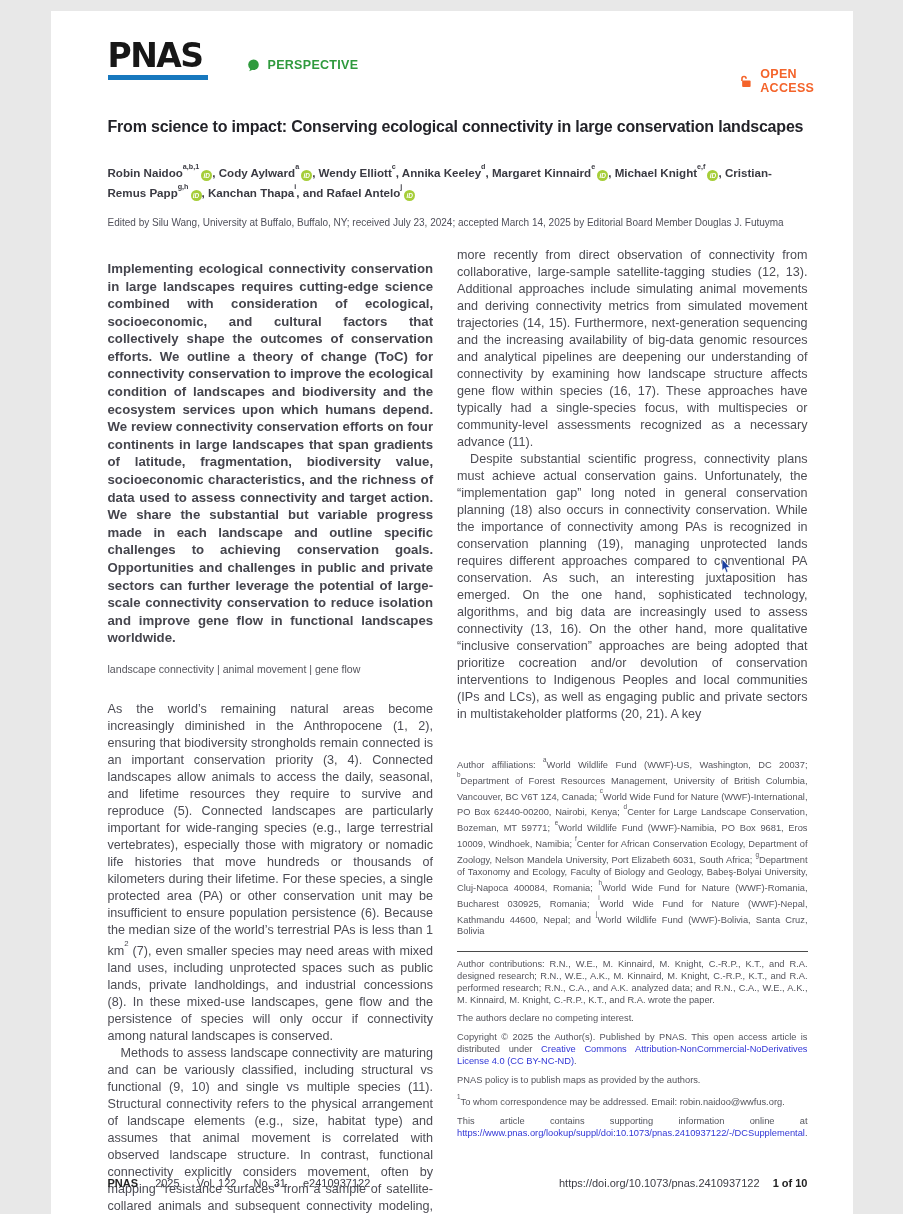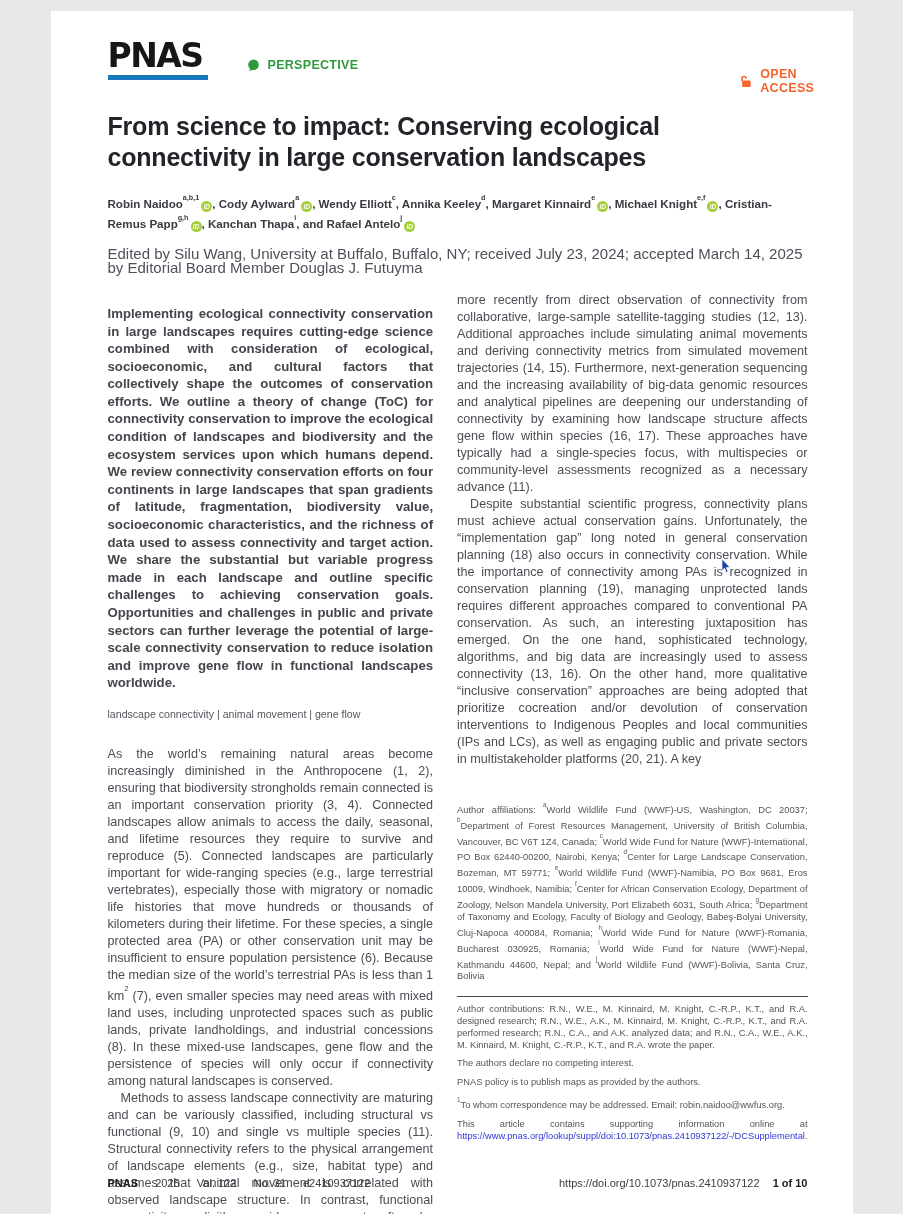--- a/index.html
+++ b/index.html
@@ -26,34 +26,34 @@
     position:absolute;left:818px;top:29px;width:58px;height:64px;
     background:#bef264;border:1px solid #c6c6c6;border-radius:6px;
     display:flex;flex-direction:column;align-items:center;justify-content:center;gap:2px;
     cursor:pointer;
   }
   .check-badge .txt{font-size:8px;line-height:9px;color:#666;text-align:center;}
   
   .content{padding:0 45px 0 57px;}
   h1.title{
     margin:100px 0 0 0;
-    font-size:25px;line-height:31px;font-weight:800;
+    font-size:16px;line-height:31px;font-weight:800;
     color:#232329;letter-spacing:-0.2px;
   }
   .authors{
     margin-top:19px;font-size:11.6px;line-height:17px;font-weight:700;color:#3a3a42;
   }
   .authors sup{font-size:62%;position:relative;top:-0.45em;font-weight:700;}
   .orcid{
     display:inline-block;width:11px;height:11px;border-radius:50%;
     background:#a6ce39;color:#fff;font-size:6.5px;font-weight:700;font-style:italic;
     text-align:center;line-height:11px;vertical-align:-1px;margin-left:2px;
     cursor:pointer;
   }
-  .edited{margin-top:15px;font-size:15px;line-height:14px;color:#50505a;}
+  .edited{margin-top:15px;font-size:10px;line-height:14px;color:#50505a;}
   
   .columns{display:flex;gap:24px;margin-top:17px;}
   .col{width:389px;}
   .col-right{width:388px;}
   .abstract{
     font-size:13.2px;line-height:17.6px;font-weight:700;color:#45454d;
     text-align:justify;
   }
   .keywords{margin-top:16px;font-size:10.6px;color:#55555d;}
   .bodytext{font-size:12.6px;line-height:17px;text-align:justify;color:#4c4c54;margin:0;}
@@ -133,20 +133,21 @@
       <div class="col col-right">
         <p class="bodytext">more recently from direct observation of connectivity from collaborative, large-sample satellite-tagging studies (12, 13). Additional approaches include simulating animal movements and deriving connectivity metrics from simulated movement trajectories (14, 15). Furthermore, next-generation sequencing and the increasing availability of big-data genomic resources and analytical pipelines are deepening our understanding of connectivity by examining how landscape structure affects gene flow within species (16, 17). These approaches have typically had a single-species focus, with multispecies or community-level assessments recognized as a necessary advance (11).</p>
         <p class="bodytext indent">Despite substantial scientific progress, connectivity plans must achieve actual conservation gains. Unfortunately, the “implementation gap” long noted in general conservation planning (18) also occurs in connectivity conservation. While the importance of connectivity among PAs is recognized in conservation planning (19), managing unprotected lands requires different approaches compared to conventional PA conservation. As such, an interesting juxtaposition has emerged. On the one hand, sophisticated technology, algorithms, and big data are increasingly used to assess connectivity (13, 16). On the other hand, more qualitative “inclusive conservation” approaches are being adopted that prioritize cocreation and/or devolution of conservation interventions to Indigenous Peoples and local communities (IPs and LCs), as well as engaging public and private sectors in multistakeholder platforms (20, 21). A key</p>
 
         <div class="smallnotes affils">Author affiliations: <sup>a</sup>World Wildlife Fund (WWF)-US, Washington, DC 20037; <sup>b</sup>Department of Forest Resources Management, University of British Columbia, Vancouver, BC V6T 1Z4, Canada; <sup>c</sup>World Wide Fund for Nature (WWF)-International, PO Box 62440-00200, Nairobi, Kenya; <sup>d</sup>Center for Large Landscape Conservation, Bozeman, MT 59771; <sup>e</sup>World Wildlife Fund (WWF)-Namibia, PO Box 9681, Eros 10009, Windhoek, Namibia; <sup>f</sup>Center for African Conservation Ecology, Department of Zoology, Nelson Mandela University, Port Elizabeth 6031, South Africa; <sup>g</sup>Department of Taxonomy and Ecology, Faculty of Biology and Geology, Babeş-Bolyai University, Cluj-Napoca 400084, Romania; <sup>h</sup>World Wide Fund for Nature (WWF)-Romania, Bucharest 030925, Romania; <sup>i</sup>World Wide Fund for Nature (WWF)-Nepal, Kathmandu 44600, Nepal; and <sup>j</sup>World Wildlife Fund (WWF)-Bolivia, Santa Cruz, Bolivia</div>
 
         <hr class="divider">
 
         <div class="smallnotes note">Author contributions: R.N., W.E., M. Kinnaird, M. Knight, C.-R.P., K.T., and R.A. designed research; R.N., W.E., A.K., M. Kinnaird, M. Knight, C.-R.P., K.T., and R.A. performed research; R.N., C.A., and A.K. analyzed data; and R.N., C.A., W.E., A.K., M. Kinnaird, M. Knight, C.-R.P., K.T., and R.A. wrote the paper.</div>
         <div class="smallnotes note">The authors declare no competing interest.</div>
+        <div class="smallnotes note">Copyright © 2025 the Author(s). Published by PNAS. This open access article is distributed under <span class="text-link">Creative Commons Attribution-NonCommercial-NoDerivatives License 4.0 (CC BY-NC-ND)</span>.</div>
         <div class="smallnotes note">PNAS policy is to publish maps as provided by the authors.</div>
         <div class="smallnotes note"><sup>1</sup>To whom correspondence may be addressed. Email: robin.naidoo@wwfus.org.</div>
         <div class="smallnotes note">This article contains supporting information online at <span class="text-link">https://www.pnas.org/lookup/suppl/doi:10.1073/pnas.2410937122/-/DCSupplemental</span>.</div>
       </div>
     </div>
   </div>
 
   <div class="footer">
     <div>
       <span class="seg brand">PNAS</span>

